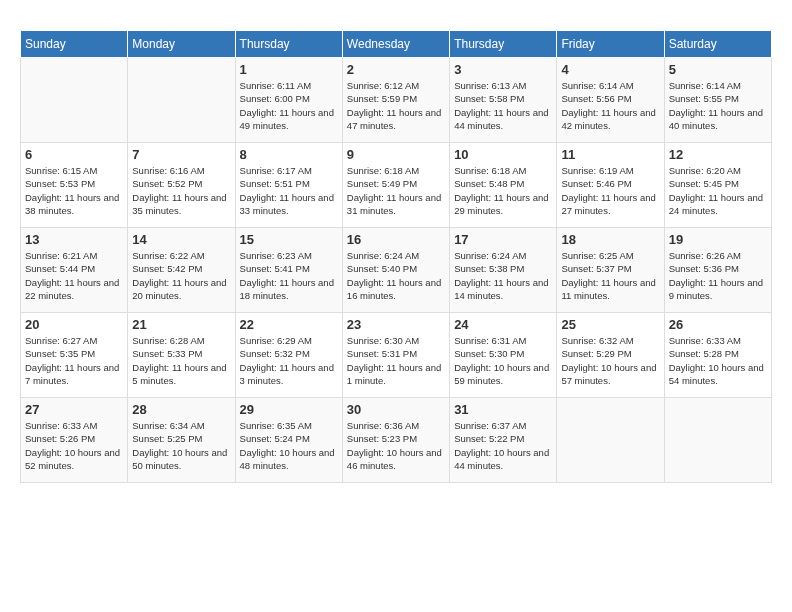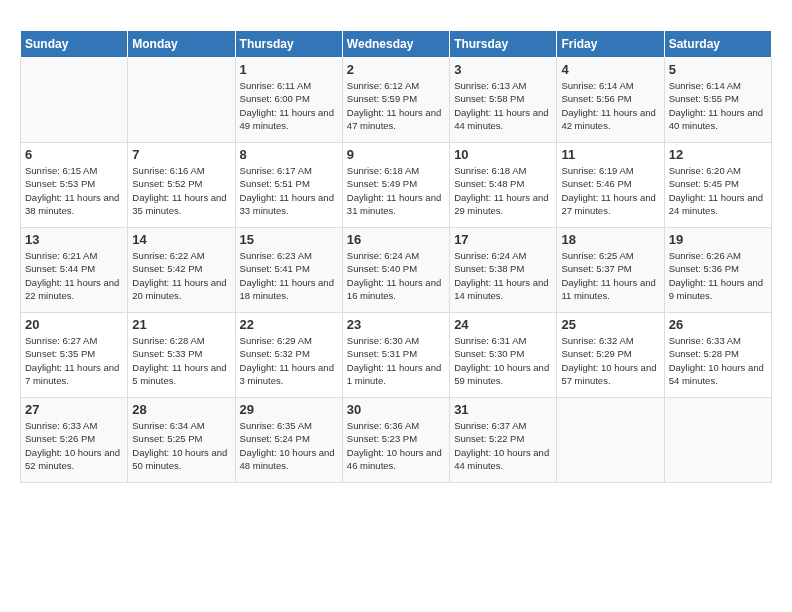--- a/index.html
+++ b/index.html
@@ -43,21 +43,21 @@
       font-size: 10px;
     }
     thead tr {
       background-color: #3376b8;
       color: white;
     }
     thead th {
       padding: 6px 4px;
       text-align: left;
       font-size: 12px;
-      font-weight: bold;
+      font-weight: normal;
       border: 1px solid #fff;
     }
     tbody tr {
       border-bottom: 1px solid #ccc;
     }
     tbody td {
       padding: 4px;
       vertical-align: top;
       border: 1px solid #ddd;
       height: 85px;

